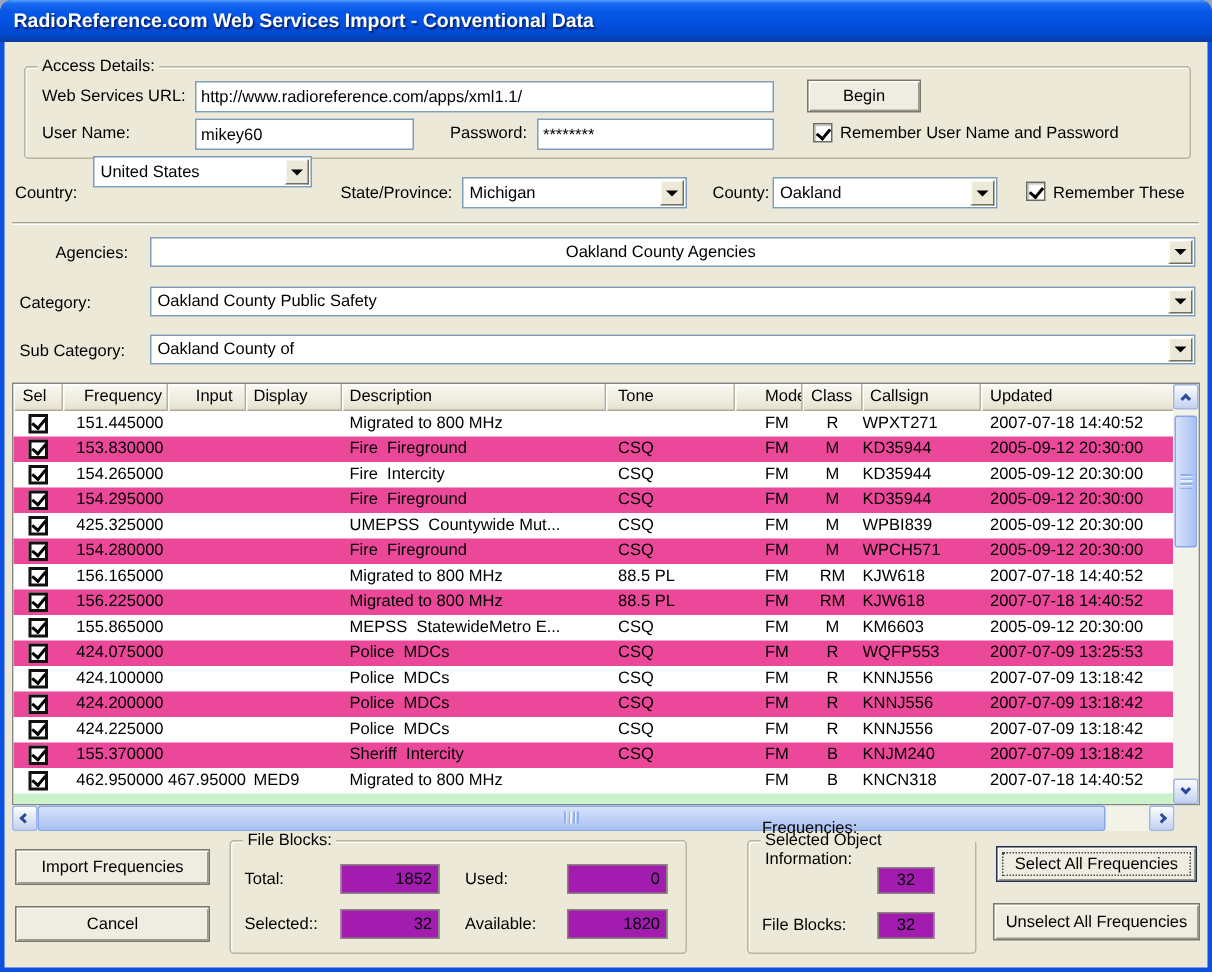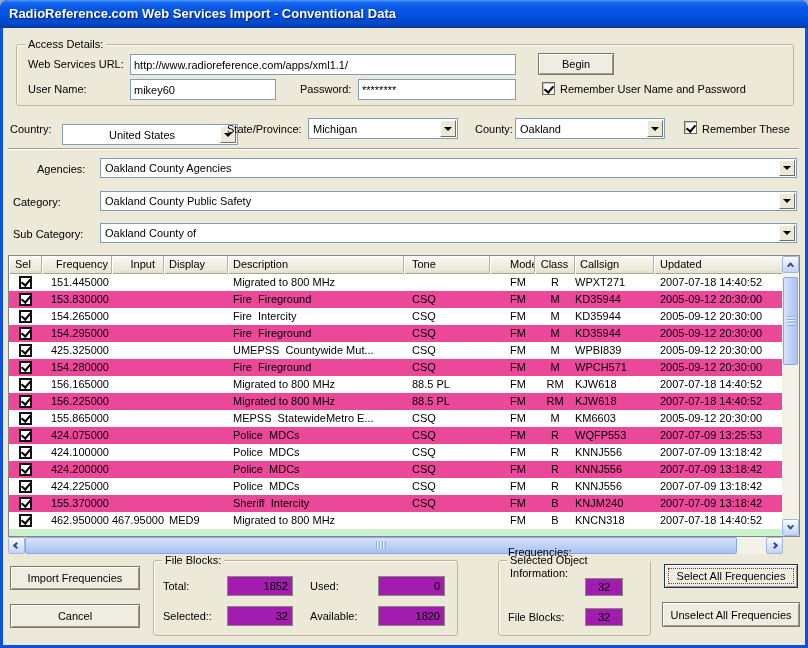--- a/index.html
+++ b/index.html
@@ -97,21 +97,21 @@
   <input class="tbox" style="left: 130px; top: 54px; width: 386px; height: 21px;" value="http://www.radioreference.com/apps/xml1.1/">
   <button class="btn" style="left:538px;top:53px;width:76px;height:22px;">Begin</button>
   <span class="lbl" style="left:28px;top:83px;">User Name:</span>
   <input class="tbox" style="left: 130px; top: 79px; width: 146px; height: 21px;" value="mikey60">
   <span class="lbl" style="left:300px;top:83px;">Password:</span>
   <input class="tbox" style="left: 358px; top: 79px; width: 158px; height: 21px;" value="********">
   <span class="fcb checked" style="left:542px;top:82px;"></span>
   <span class="lbl" style="left:560px;top:83px;">Remember User Name and Password</span>
 
   <span class="lbl" style="left:10px;top:123px;">Country:</span>
-  <div class="combo" style="left:62px;top:124px;width:176px;height:21px;text-align:center;">
+  <div class="combo" style="left:62px;top:104px;width:146px;height:21px;">
     <span class="cval">United States</span>
     <span class="cbtn">
         <span class="arr"></span>
       </span>
   </div>
   <span class="lbl" style="left:227px;top:123px;">State/Province:</span>
   <div class="combo" style="left:308px;top:118px;width:150px;height:21px;">
     <span class="cval">Michigan</span>
     <span class="cbtn">
         <span class="arr"></span>
@@ -123,21 +123,21 @@
     <span class="cbtn">
         <span class="arr"></span>
       </span>
   </div>
   <span class="fcb checked" style="left:684px;top:121px;"></span>
   <span class="lbl" style="left:702px;top:123px;">Remember These</span>
 
   <div class="divider" style="left:8px;top:148px;width:791px;"></div>
 
   <span class="lbl" style="left:13px;top:163px;margin-left:24px;">Agencies:</span>
-  <div class="combo" style="left:100px;top:158px;width:697px;height:20px;">
+  <div class="combo" style="left:100px;top:158px;width:697px;height:20px;text-align:center;">
     <span class="cval">Oakland County Agencies</span>
     <span class="cbtn">
         <span class="arr"></span>
       </span>
   </div>
   <span class="lbl" style="left:13px;top:196px;">Category:</span>
   <div class="combo" style="left:100px;top:191px;width:697px;height:20px;">
     <span class="cval">Oakland County Public Safety</span>
     <span class="cbtn">
         <span class="arr"></span>

